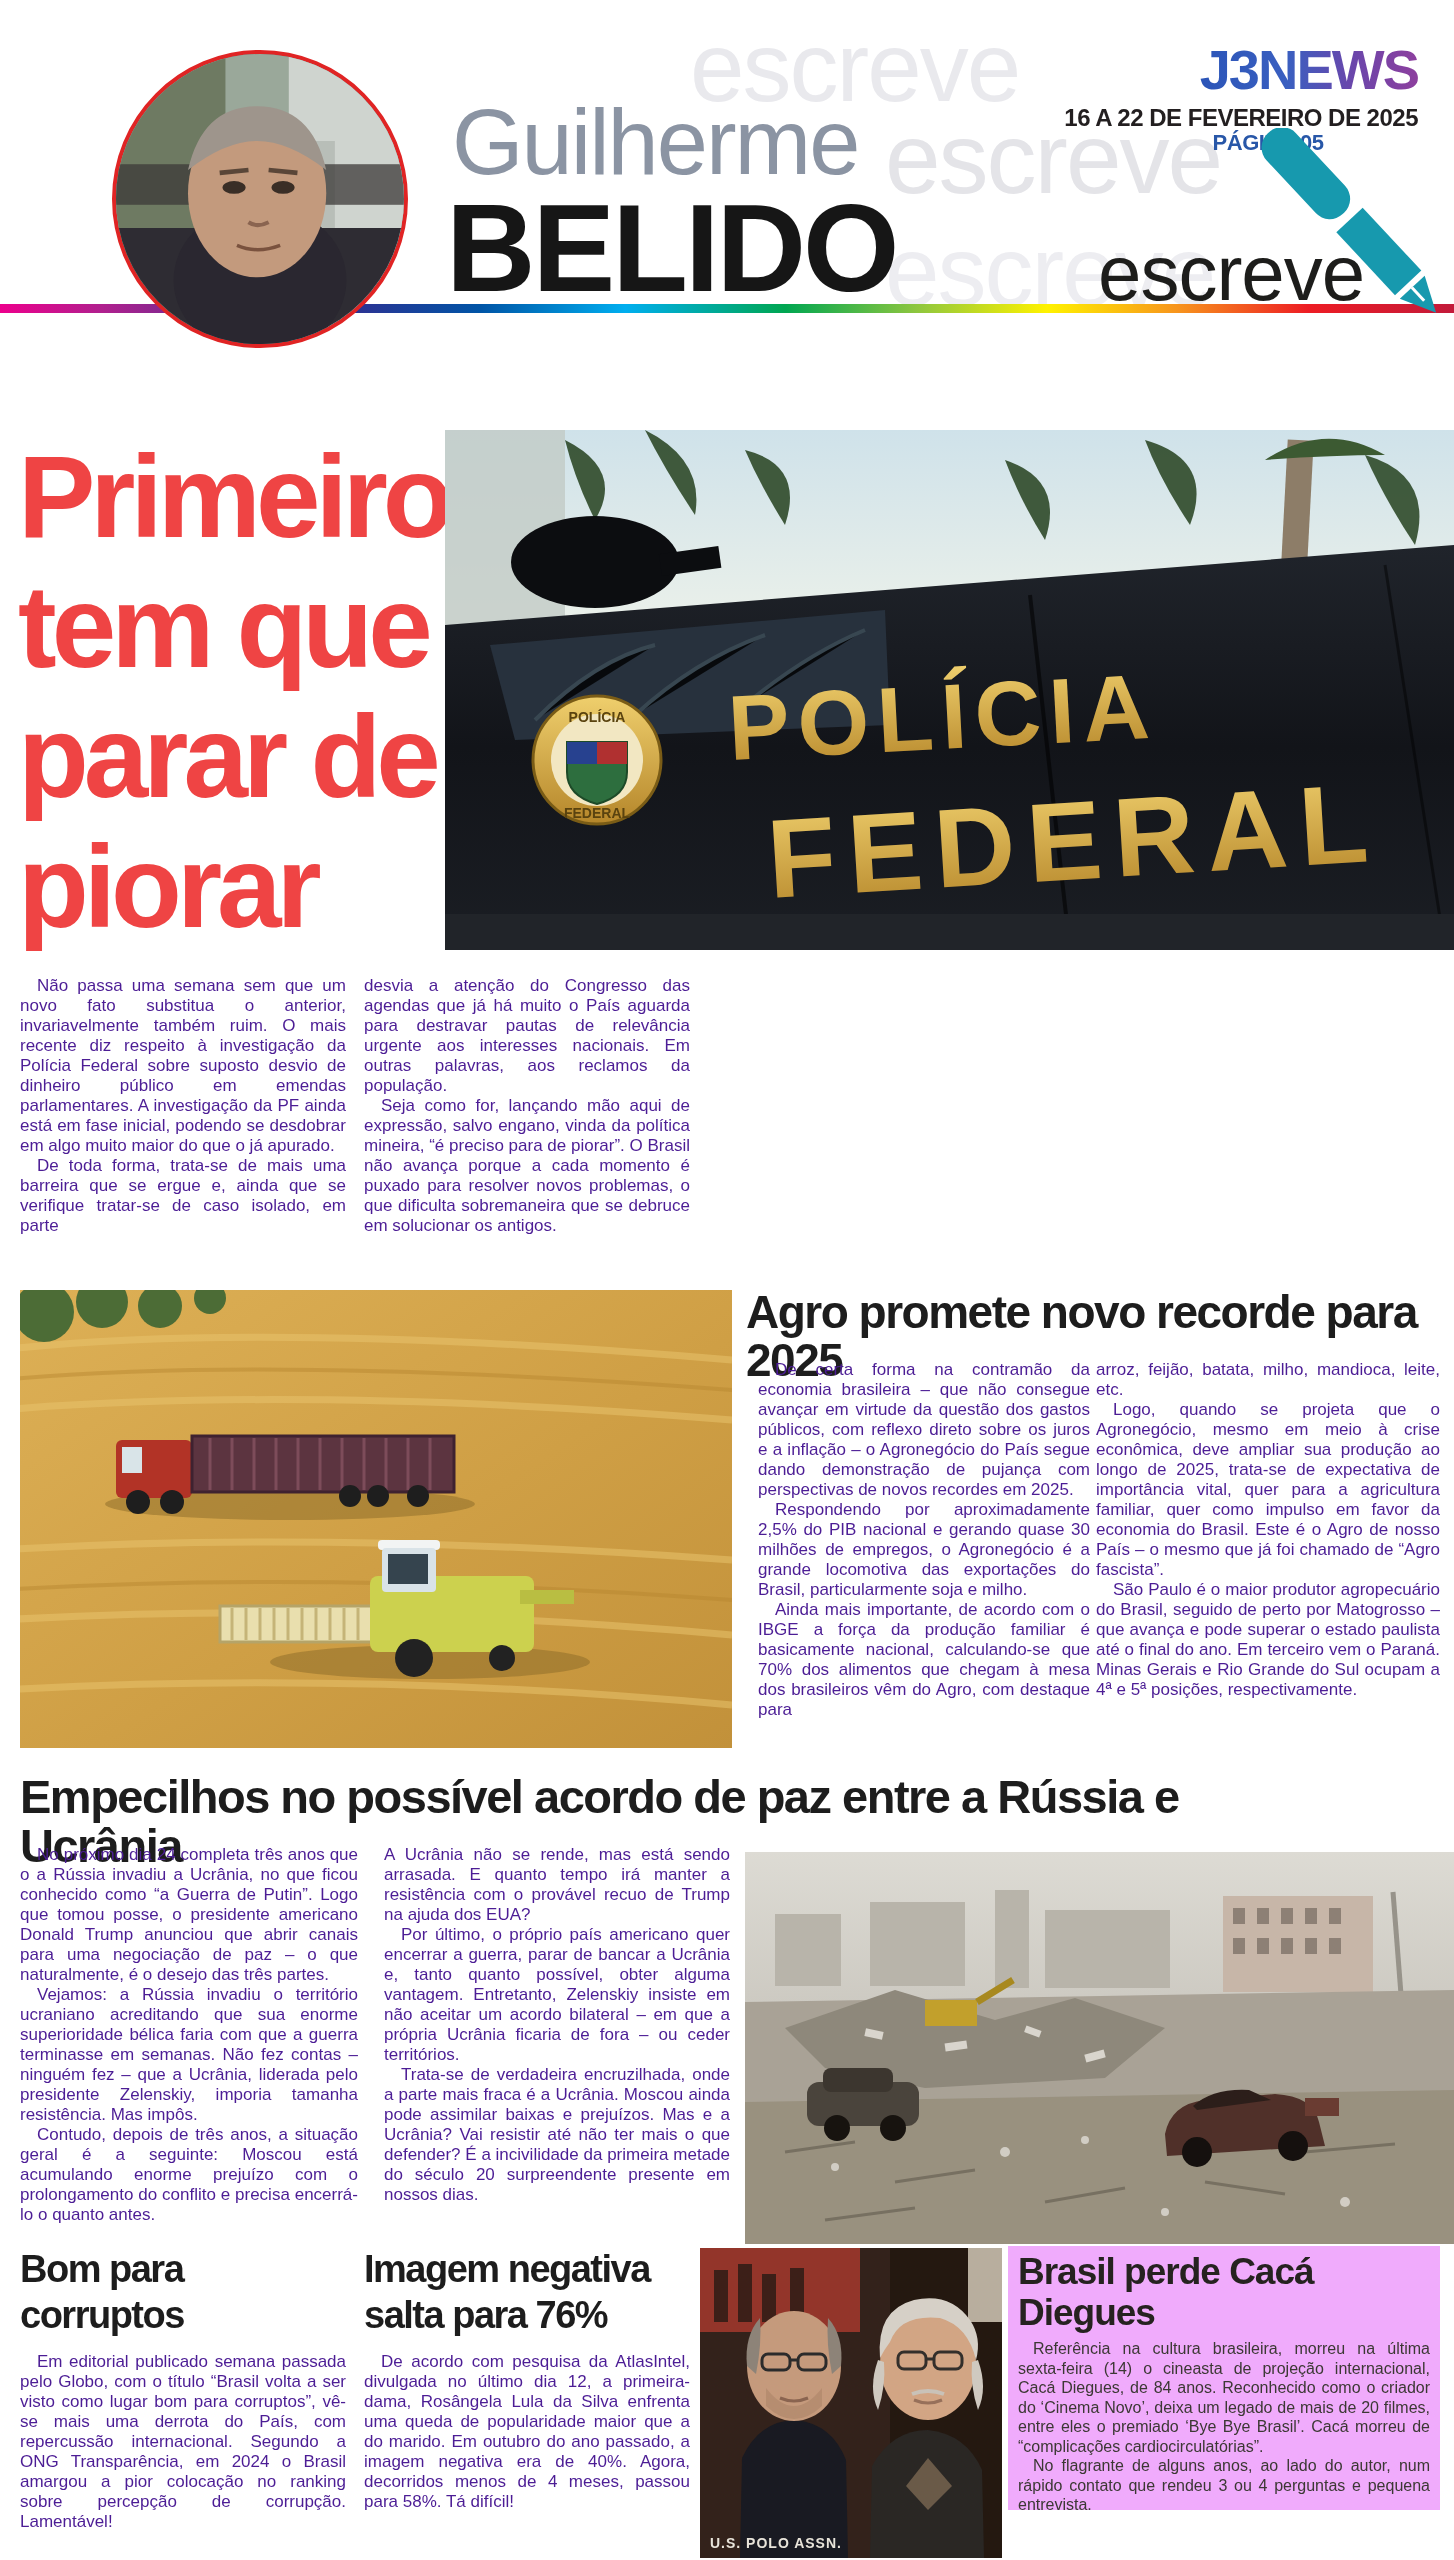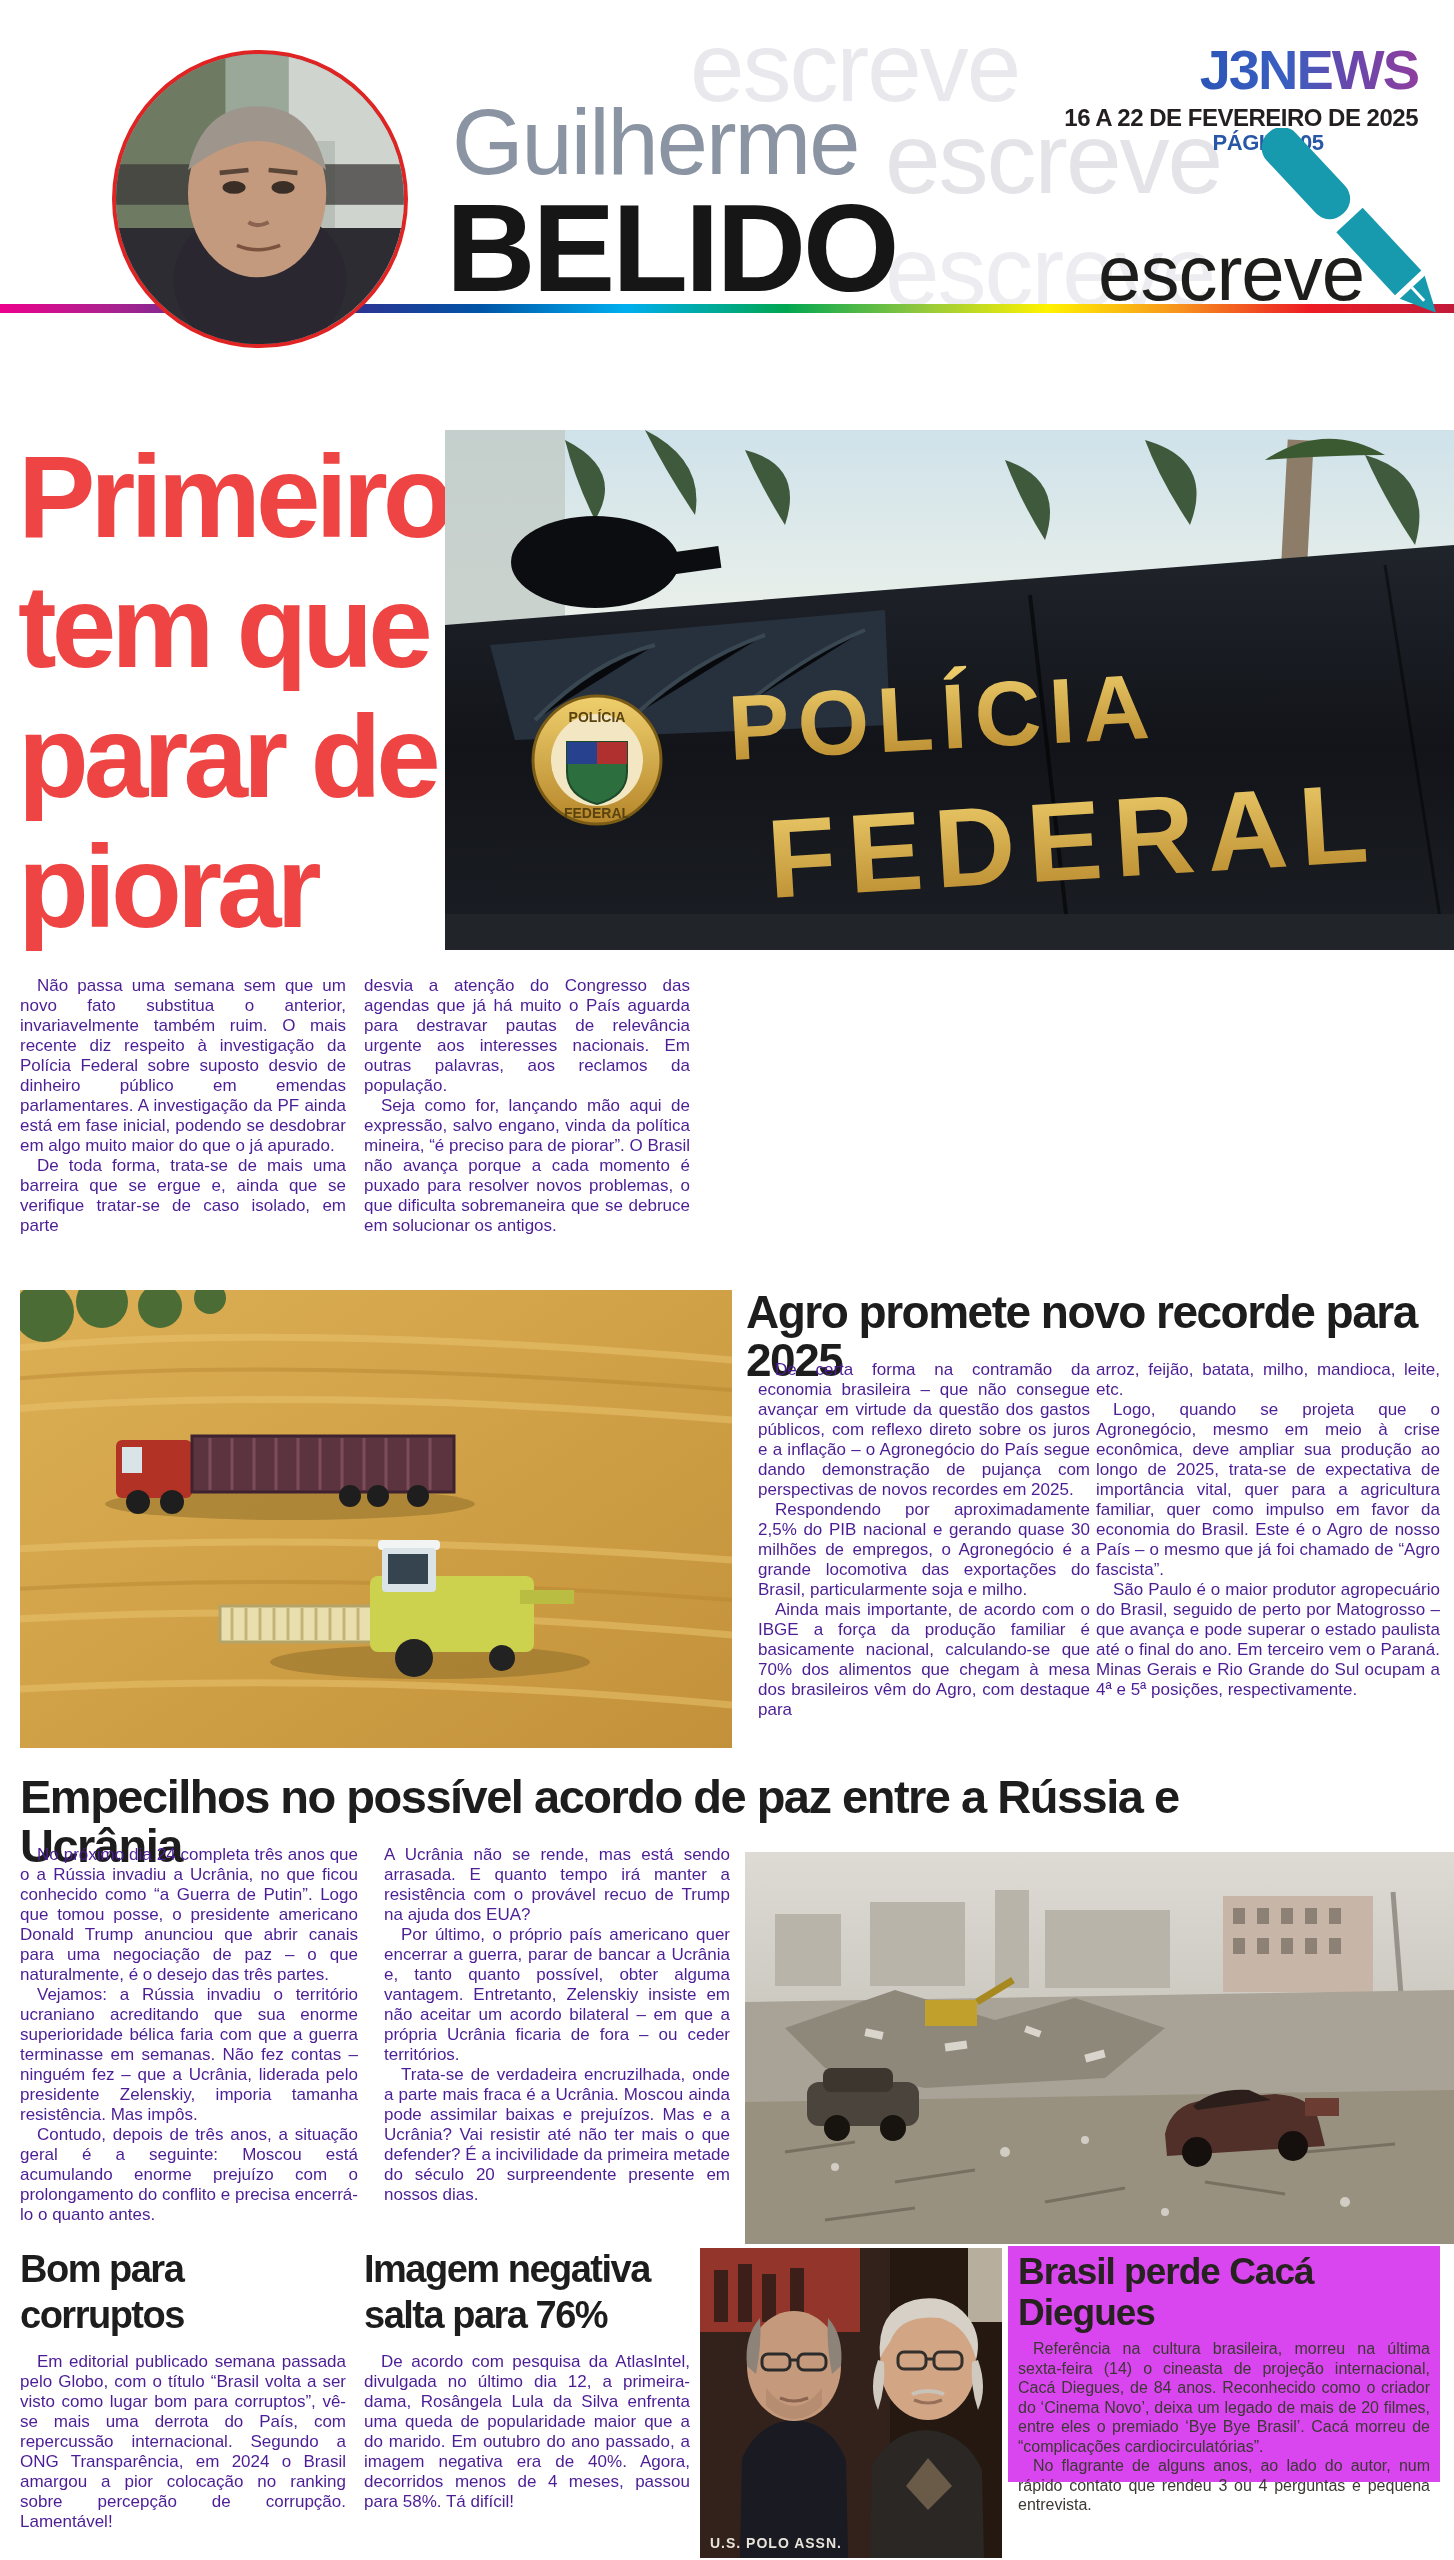--- a/index.html
+++ b/index.html
@@ -37,21 +37,21 @@
             color:#ef4444;letter-spacing:-5px;}
   .sec-title{font-weight:800;color:#1d1d1d;letter-spacing:-1.5px;line-height:1.05;}
   .bodycol{font-size:17px;line-height:20px;color:#4c1d95;text-align:justify;}
   .bodycol p{margin:0;text-indent:17px;}
   .bodycol p.cont{text-indent:0;}
 
   
   .img-block{display:block;}
 
   
-  .caca-panel{left:1008px;top:2246px;width:432px;height:236px;background:#d946ef;z-index:1;}
+  .caca-panel{left:1008px;top:2246px;width:432px;height:264px;background:#f0abfc;z-index:1;}
   .caca-inner{position:absolute;left:10px;top:6px;width:412px;}
   .caca-title{font-size:37px;font-weight:800;color:#262220;letter-spacing:-1px;line-height:1.1;}
   .caca-body{font-size:16px;line-height:19.5px;color:#3c3834;text-align:justify;margin-top:6px;}
   .caca-body p{margin:0;text-indent:15px;}
 </style>
 </head>
 <body>
 
 <div class="page">
 

